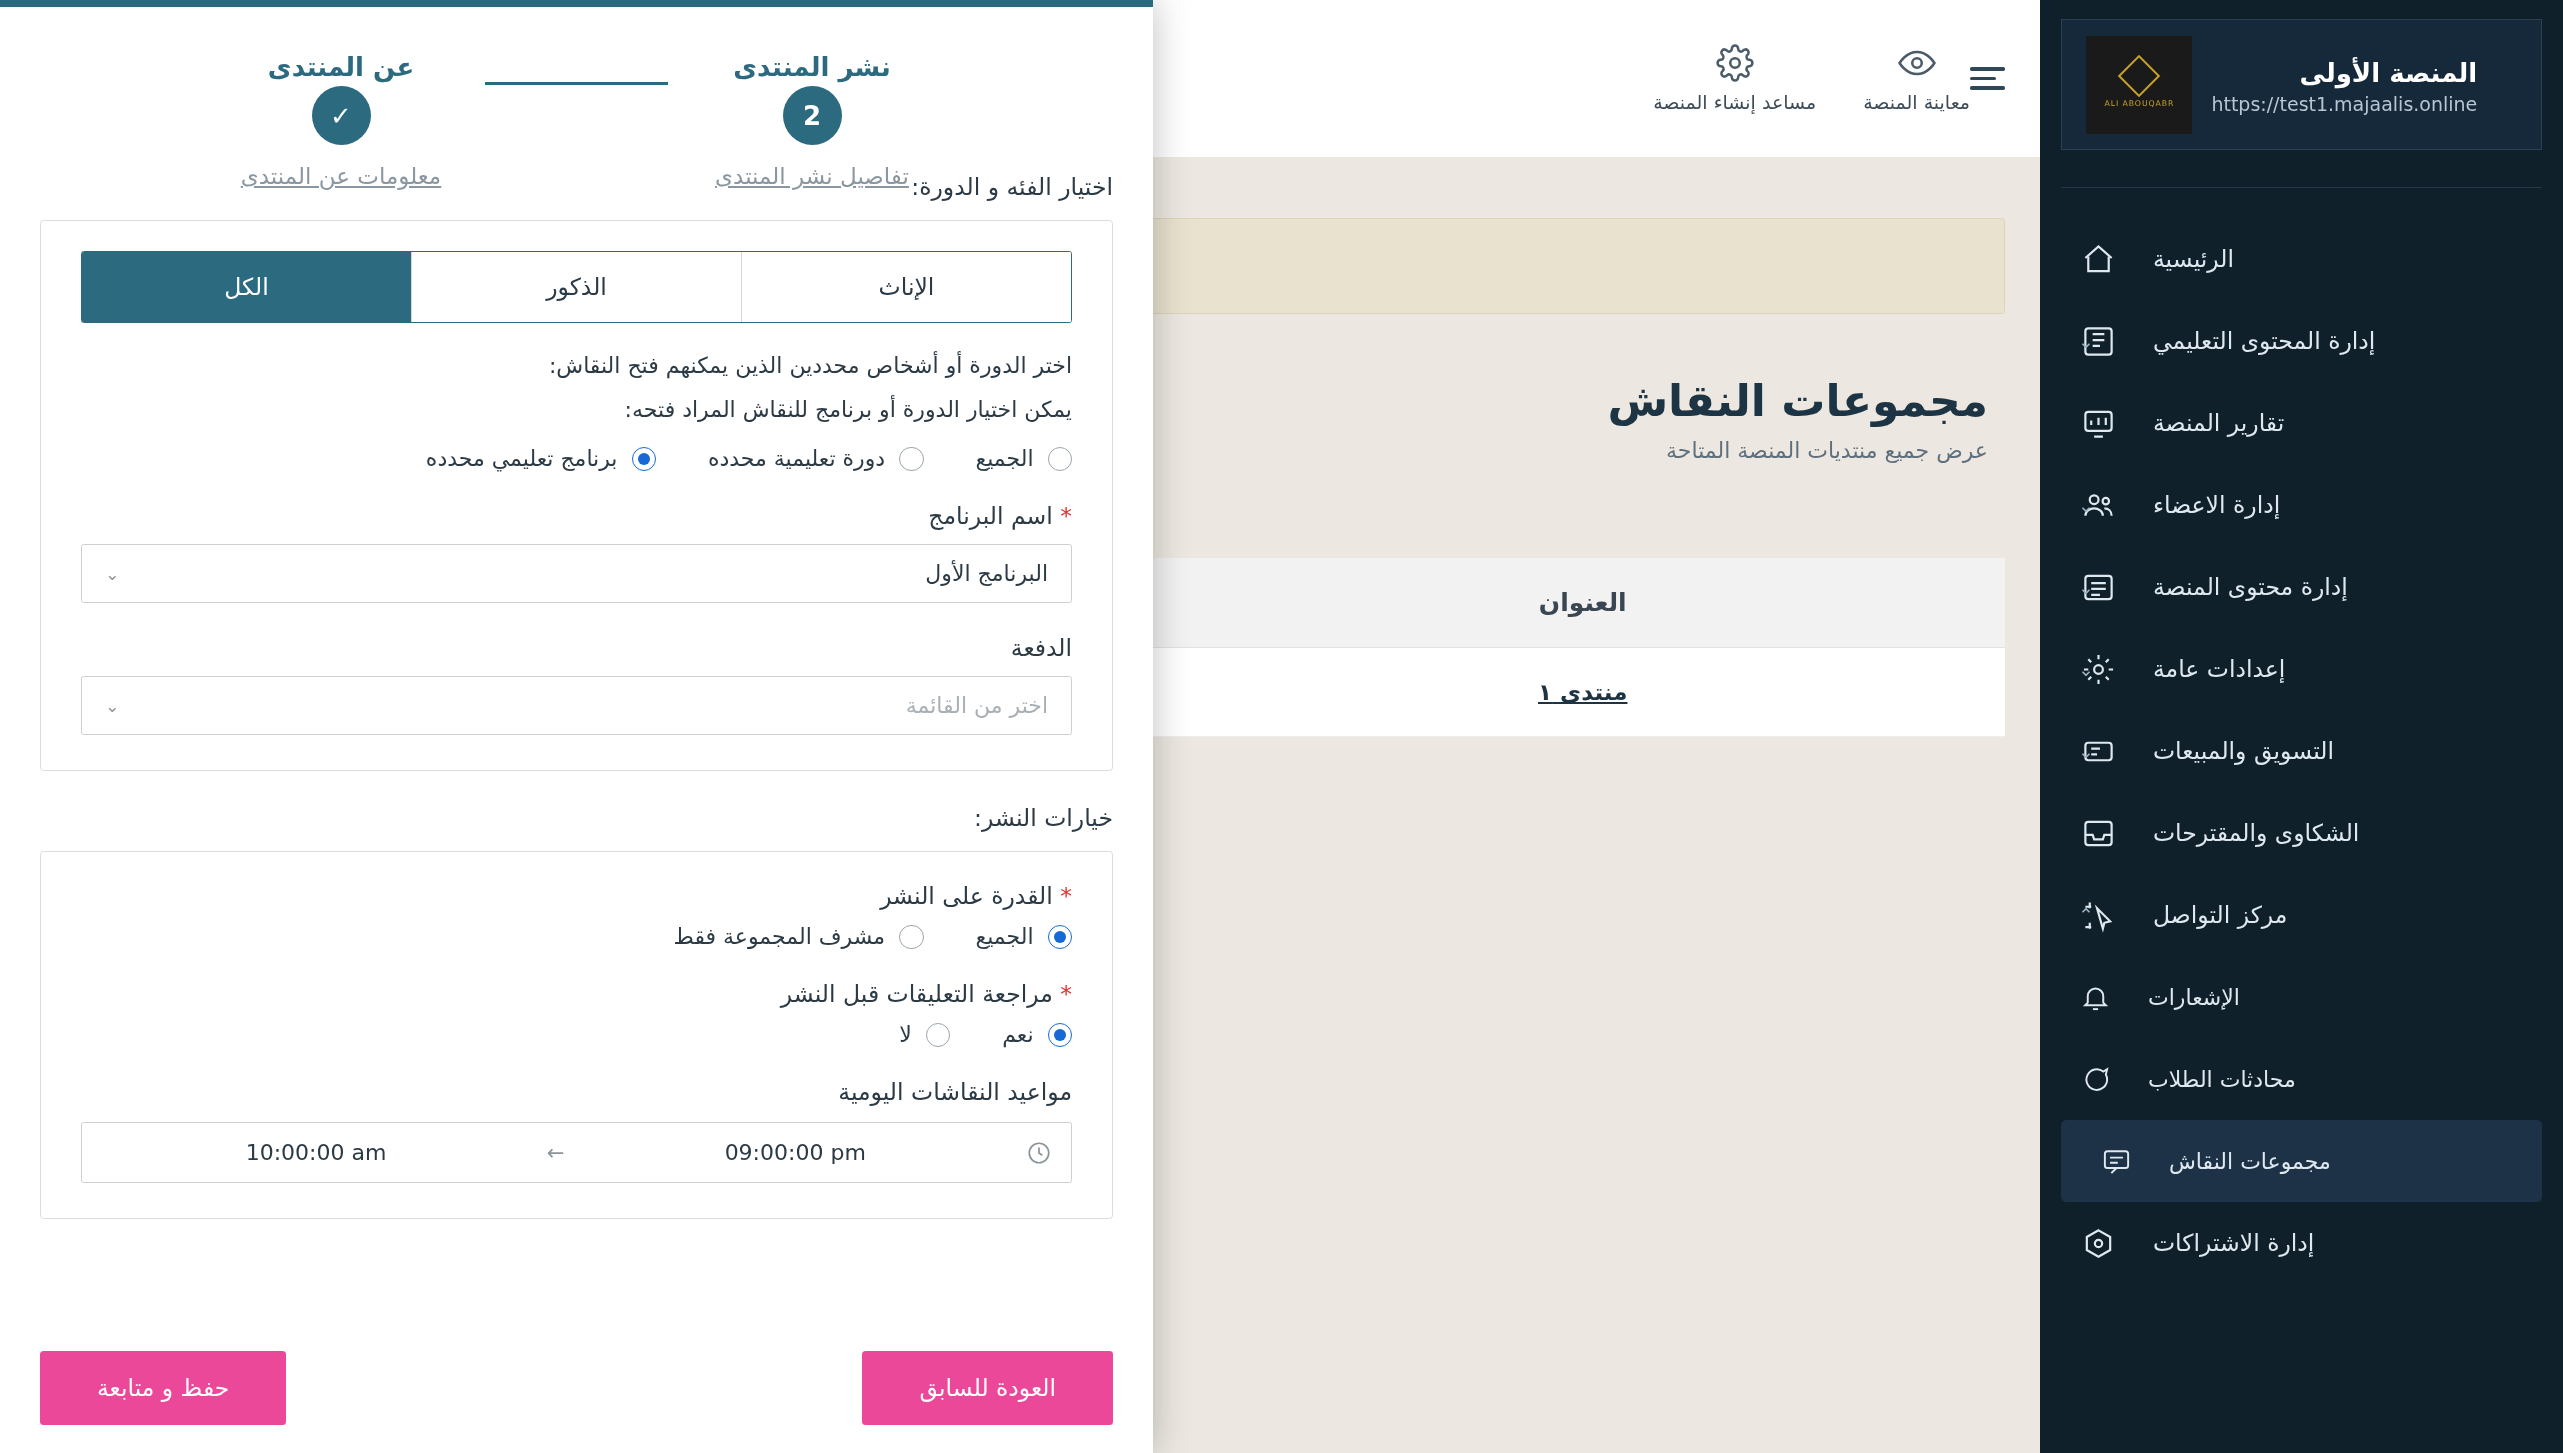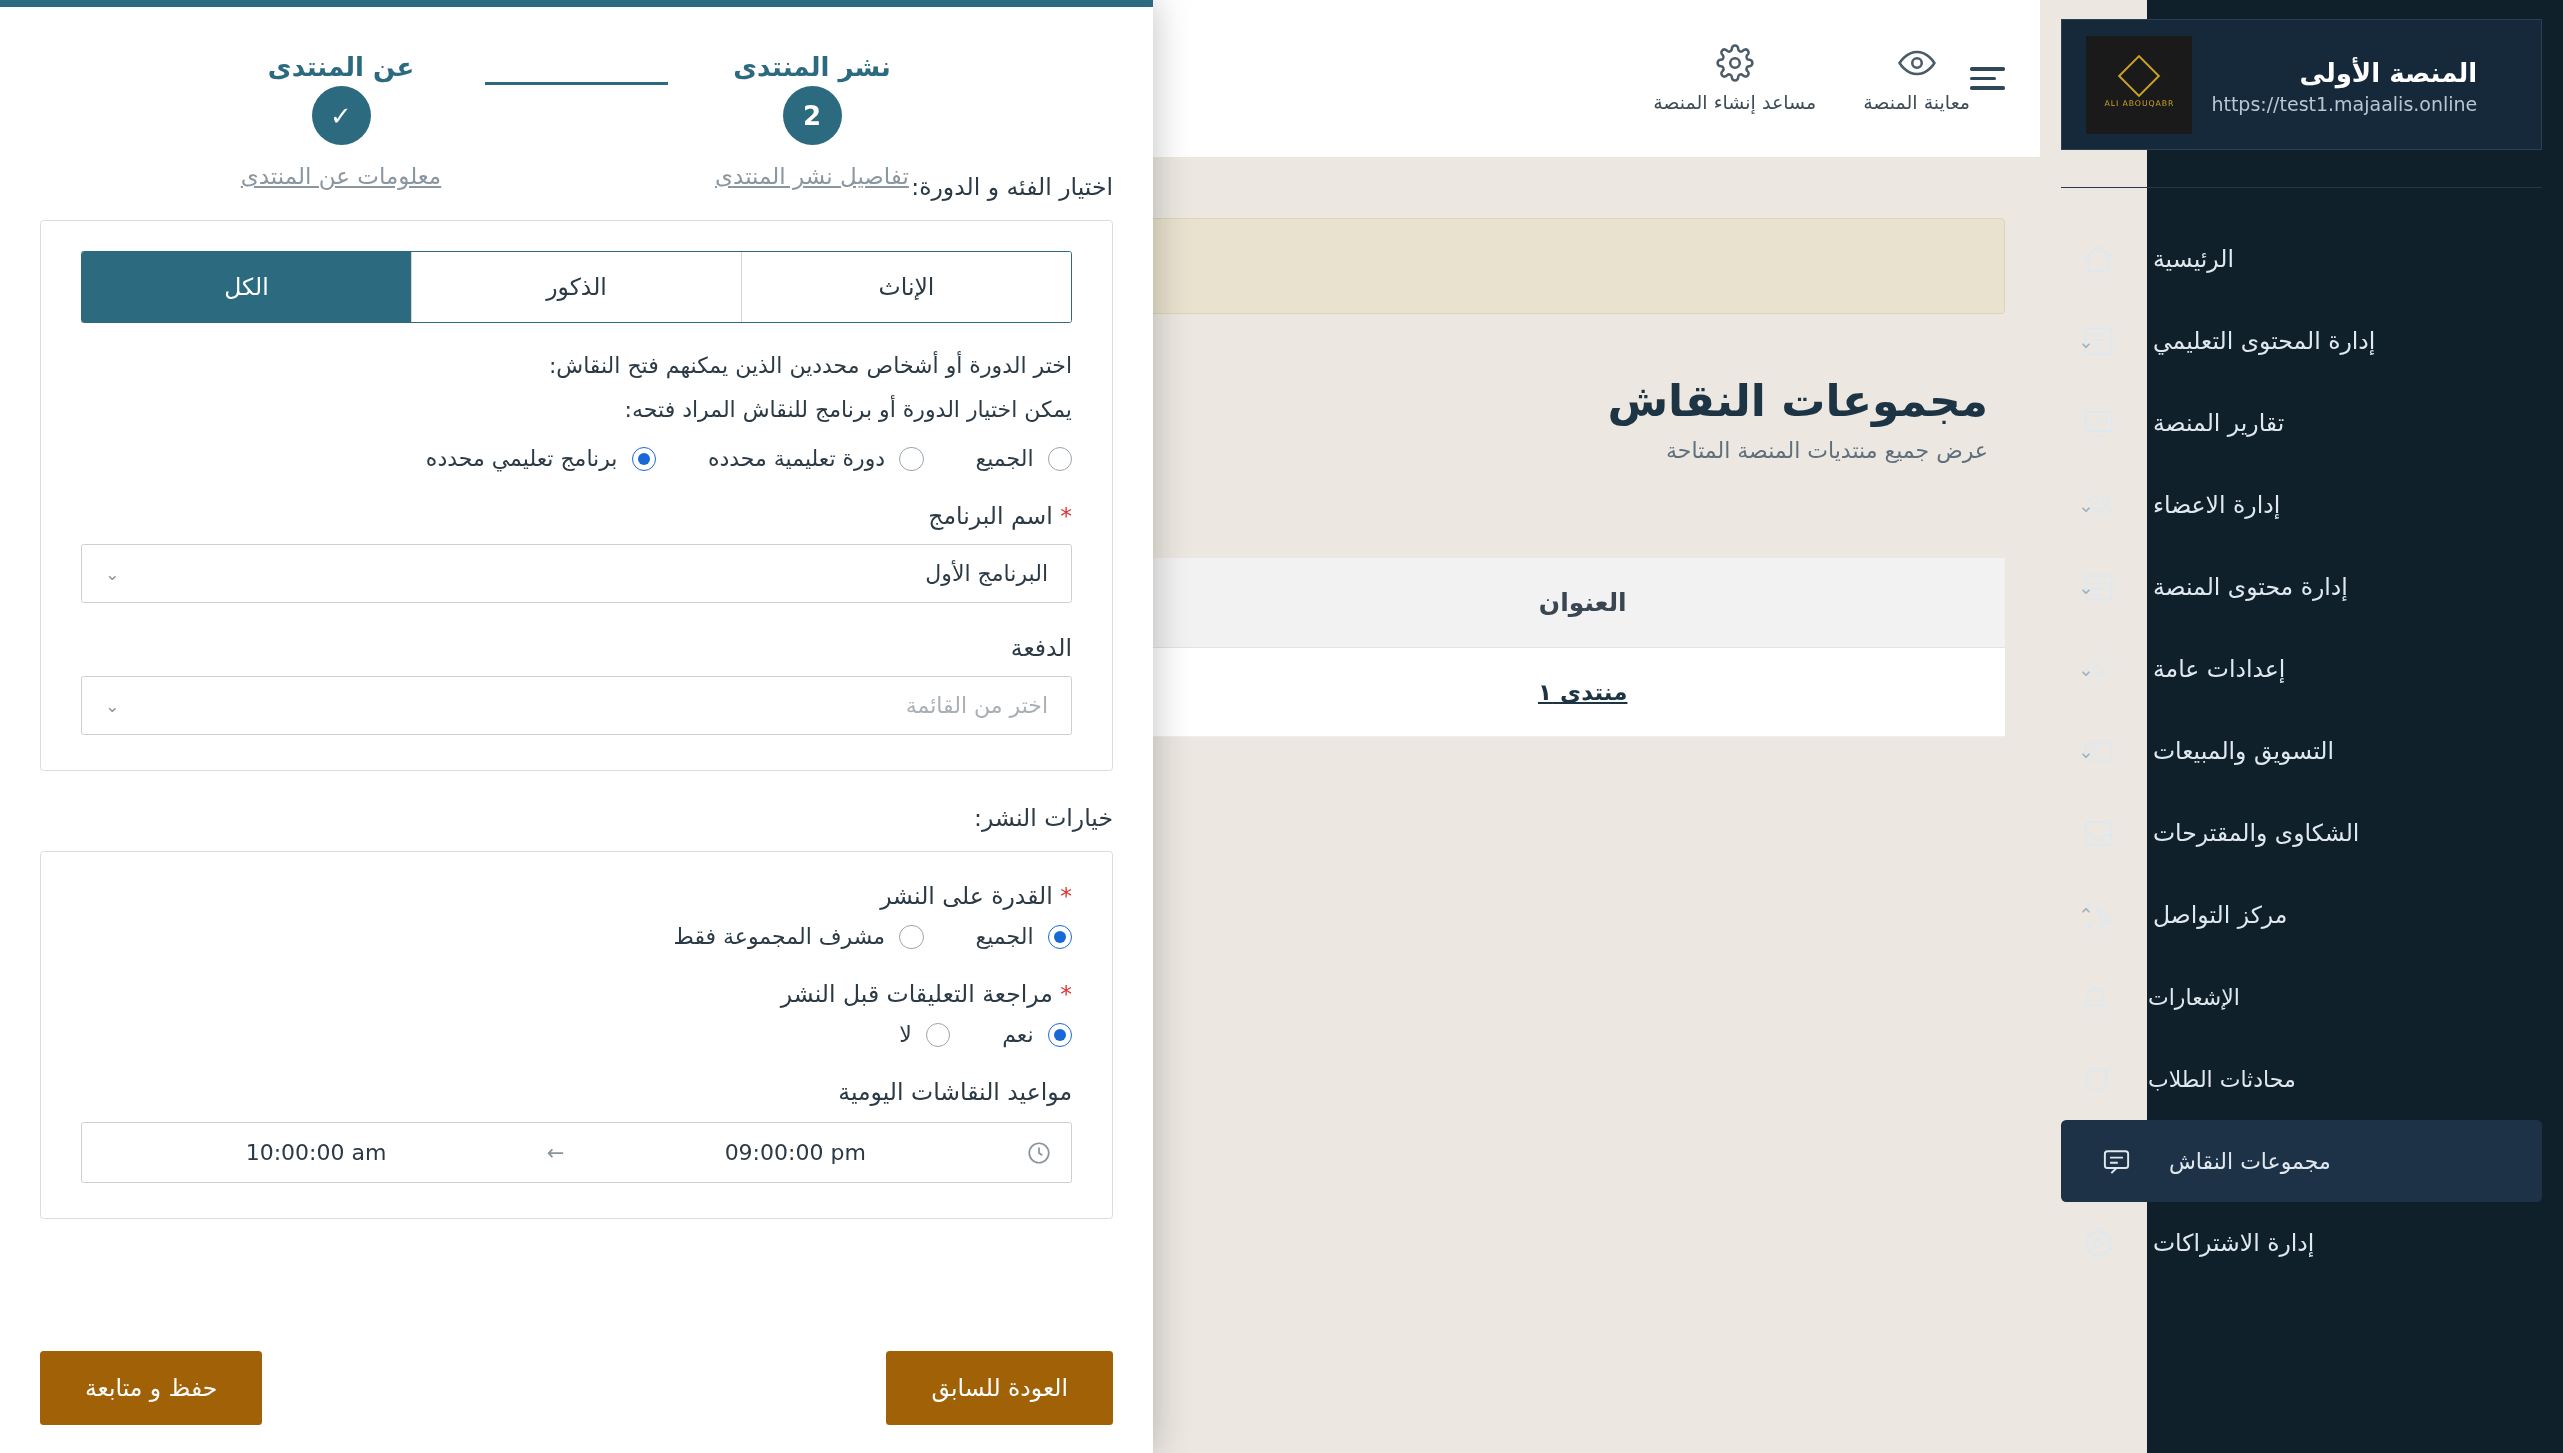--- a/index.html
+++ b/index.html
@@ -12,21 +12,21 @@
   }
   #root {
     position: relative;
     width: 2563px; height: 1453px;
     background: #ece8e1;
   }
 
   
   #sidebar {
     position: absolute; top: 0; right: 0;
-    width: 416px; height: 1453px;
+    width: 523px; height: 1453px;
     background: #10202b;
     color: #e8eef2;
     direction: rtl;
   }
   .brand-card {
     position: absolute; top: 19px; right: 21px;
     width: 481px; height: 131px;
     background: #15293a;
     border: 0.9px solid #2a4055;
     display: flex; align-items: center; justify-content: flex-end;
@@ -192,22 +192,22 @@
   .timebox .t { flex: 1; text-align: center; font-size: 22px; color: #2b3a45; direction: ltr; }
   .timebox .arrow { color: #8a949b; font-size: 21px; }
   .timebox .clock { color: #8a949b; }
 
   .m-footer {
     position: absolute; bottom: 0; right: 0; left: 0; height: 131px;
     display: flex; align-items: center; justify-content: space-between;
     padding: 0 40px;
   }
   .btn {
-    background: #a16207; color: #fff; border: none; border-radius: 3.5px;
-    font-size: 23.5px; padding: 23px 45px; cursor: pointer;
+    background: #ec4899; color: #fff; border: none; border-radius: 3.5px;
+    font-size: 23.5px; padding: 23px 57px; cursor: pointer;
     font-family: inherit;
   }
 </style>
 </head>
 <body>
 
 <div id="root">
 
   <div id="main">
 

